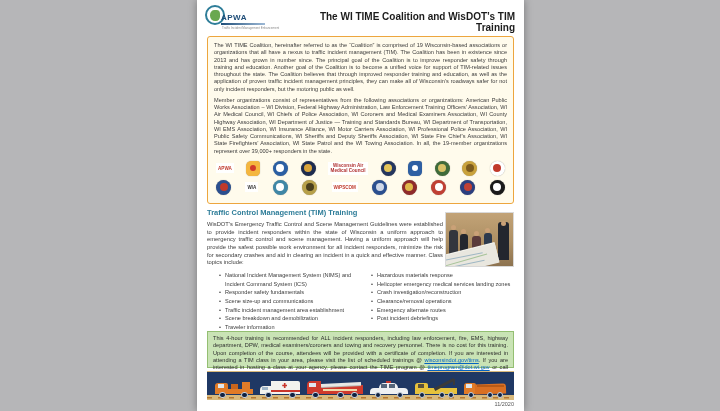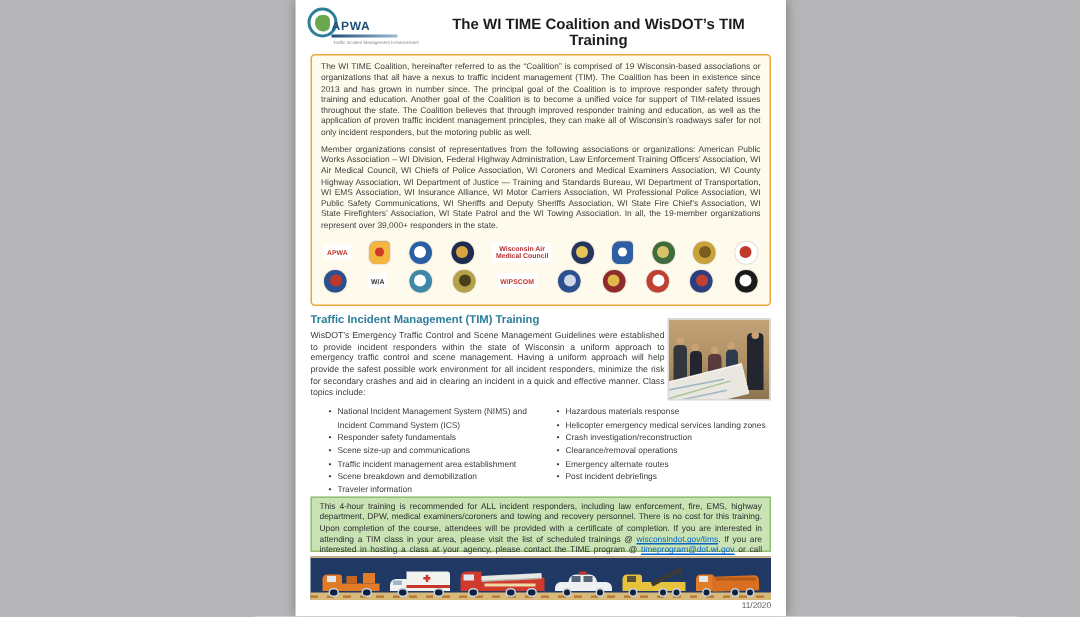--- a/index.html
+++ b/index.html
@@ -8,21 +8,21 @@
   .page { position:absolute; left:197px; top:0; width:327px; height:411px; background:#ffffff; box-shadow:0 0 8px rgba(0,0,0,.35); }
 
   
   .hdr { position:absolute; left:0; top:0; width:327px; height:34px; }
   .logo { position:absolute; left:8px; top:5px; width:70px; height:26px; }
   .logo-circle { position:absolute; left:0; top:0; width:20px; height:20px; border-radius:50%; border:2px solid #2e7d99; background:#fff; }
   .logo-blob { position:absolute; left:3px; top:3px; width:10px; height:11px; background:#6aa84f; border-radius:45% 35% 40% 50%; }
   .logo-word { position:absolute; left:16px; top:8px; font-size:8px; font-weight:bold; color:#1f4e79; letter-spacing:.5px; }
   .logo-bar { position:absolute; left:16px; top:18px; width:44px; height:2px; background:linear-gradient(90deg,#1f4e79,#9db9d6); }
   .logo-tag { position:absolute; left:17px; top:21px; font-size:3px; color:#8a8a8a; white-space:nowrap; }
-  .title { position:absolute; left:86px; top:11px; width:232px; text-align:center; font-size:10px; font-weight:bold; color:#1c1c1c; }
+  .title { position:absolute; left:86px; top:11px; width:232px; text-align:right; font-size:10px; font-weight:bold; color:#1c1c1c; }
 
   
   .intro { position:absolute; left:10px; top:36px; width:307px; height:168px; background:#fffbec; border:1.5px solid #eda63e; border-radius:3px; padding:5px 6px 3px; }
   .intro p { font-size:5.6px; line-height:1.3; color:#3c3c3c; text-align:justify; margin-bottom:4px; }
   .logos-row { display:flex; justify-content:space-between; align-items:center; height:19px; padding:0 2px; }
   .logo-chip { flex:0 0 auto; }
   .lg-round { width:15px; height:15px; border-radius:50%; display:flex; align-items:center; justify-content:center; box-shadow:0 0 1px rgba(0,0,0,.4); }
   .lg-round span { width:8px; height:8px; border-radius:50%; display:block; }
   .lg-shape { width:14px; height:15px; border-radius:35% 20% 30% 30%; display:flex; align-items:center; justify-content:center; box-shadow:0 0 1px rgba(0,0,0,.4); }
   .lg-shape span { width:6px; height:6px; border-radius:50%; display:block; }
@@ -129,21 +129,21 @@
           </div>
           <div class="logo-chip lg-round" style="background: rgb(43, 63, 127);">
             <span style="background: rgb(192, 64, 52);"></span>
           </div>
           <div class="logo-chip lg-round" style="background: rgb(26, 26, 26);">
             <span style="background: rgb(255, 255, 255);"></span>
           </div>
         </div>
     </div>
 
-    <div class="tr-head">Traffic Incident Management (TIM) Training</div>
+    <div class="tr-head">Traffic Control Management (TIM) Training</div>
     <div class="tr-body">WisDOT’s Emergency Traffic Control and Scene Management Guidelines were established to provide incident responders within the state of Wisconsin a uniform approach to emergency traffic control and scene management.  Having a uniform approach will help provide the safest possible work environment for all incident responders, minimize the risk for secondary crashes and aid in clearing an incident in a quick and effective manner.   Class topics include:</div>
 
     <div class="photo">
       <div class="fig" style="left:3px;  width:9px; height:30px; background:#33363d;"></div>
       <div class="head" style="left:5px;  top:12px;"></div>
       <div class="fig" style="left:14px; width:8px; height:26px; background:#23262e;"></div>
       <div class="head" style="left:15px; top:16px;"></div>
       <div class="fig" style="left:26px; width:9px; height:24px; background:#5a3b3b;"></div>
       <div class="head" style="left:28px; top:18px;"></div>
       <div class="fig" style="left:38px; width:8px; height:27px; background:#2d3a4d;"></div>

